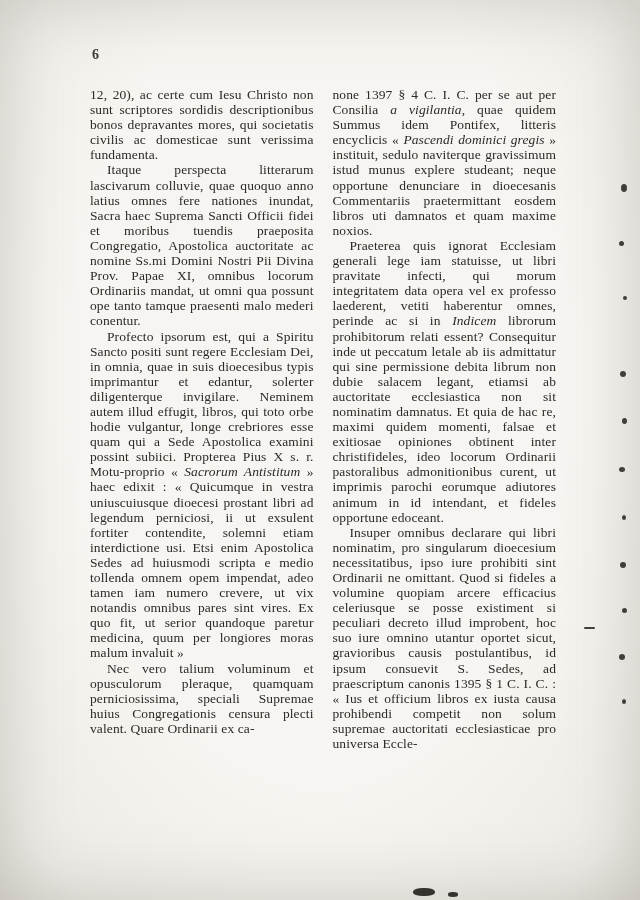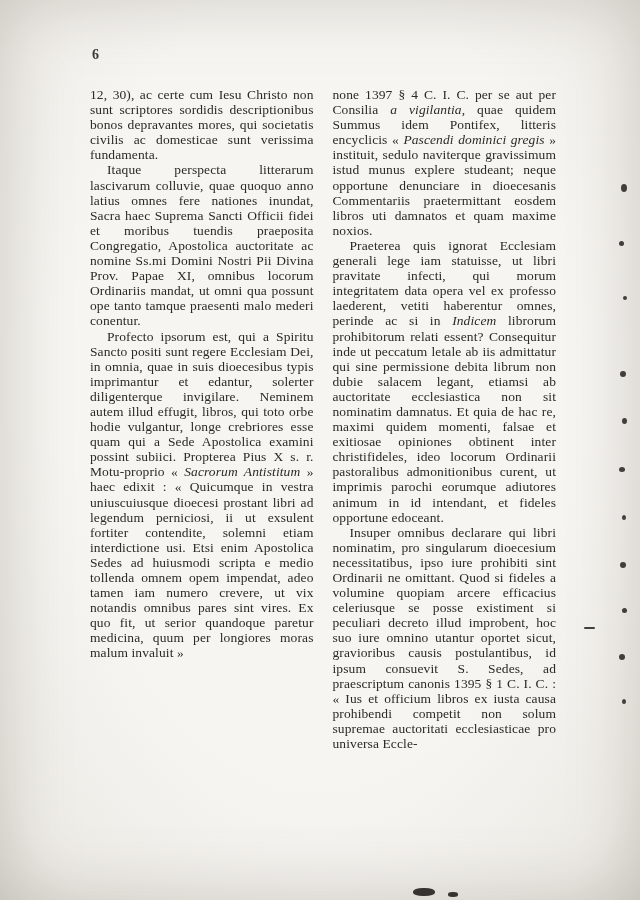--- a/index.html
+++ b/index.html
@@ -70,23 +70,24 @@
 <div class="scan-page">
 
   <div class="content">
 
     <div class="header">
       <span class="page-number">6</span>
     </div>
 
     <div class="columns">
       <div class="col" id="col-left">
-          <p><span>12, 30), ac certe cum Iesu Christo non sunt scriptores sordidis descriptionibus bonos depravantes mores, qui societatis civilis ac domesticae sunt verissima fundamenta.</span></p>
+          <p><span>12, 20), ac certe cum Iesu Christo non sunt scriptores sordidis descriptionibus bonos depravantes mores, qui societatis civilis ac domesticae sunt verissima fundamenta.</span></p>
           <p class="indent"><span>Itaque perspecta litterarum lascivarum colluvie, quae quoquo anno latius omnes fere nationes inundat, Sacra haec Suprema Sancti Officii fidei et moribus tuendis praeposita Congregatio, Apostolica auctoritate ac nomine Ss.mi Domini Nostri Pii Divina Prov. Papae XI, omnibus locorum Ordinariis mandat, ut omni qua possunt ope tanto tamque praesenti malo mederi conentur.</span></p>
           <p class="indent"><span>Profecto ipsorum est, qui a Spiritu Sancto positi sunt regere Ecclesiam Dei, in omnia, quae in suis dioecesibus typis imprimantur et edantur, solerter diligenterque invigilare. Neminem autem illud effugit, libros, qui toto orbe hodie vulgantur, longe crebriores esse quam qui a Sede Apostolica examini possint subiici. Propterea Pius X s. r. Motu-proprio « </span><em>Sacrorum Antistitum</em><span> » haec edixit : « Quicumque in vestra uniuscuiusque dioecesi prostant libri ad legendum perniciosi, ii ut exsulent fortiter contendite, solemni etiam interdictione usi. Etsi enim Apostolica Sedes ad huiusmodi scripta e medio tollenda omnem opem impendat, adeo tamen iam numero crevere, ut vix notandis omnibus pares sint vires. Ex quo fit, ut serior quandoque paretur medicina, quum per longiores moras malum invaluit »</span></p>
+          <p class="indent"><span>Nec vero talium voluminum et opusculorum pleraque, quamquam perniciosissima, speciali Supremae huius Congregationis censura plecti valent. Quare Ordinarii ex ca-</span></p>
         </div>
       <div class="col" id="col-right">
           <p><span>none 1397 § 4 C. I. C. per se aut per Consilia </span><em>a vigilantia</em><span>, quae quidem Summus idem Pontifex, litteris encyclicis « </span><em>Pascendi dominici gregis</em><span> » instituit, sedulo naviterque gravissimum istud munus explere studeant; neque opportune denunciare in dioecesanis Commentariis praetermittant eosdem libros uti damnatos et quam maxime noxios.</span></p>
           <p class="indent"><span>Praeterea quis ignorat Ecclesiam generali lege iam statuisse, ut libri pravitate infecti, qui morum integritatem data opera vel ex professo laederent, vetiti haberentur omnes, perinde ac si in </span><em>Indicem</em><span> librorum prohibitorum relati essent? Consequitur inde ut peccatum letale ab iis admittatur qui sine permissione debita librum non dubie salacem legant, etiamsi ab auctoritate ecclesiastica non sit nominatim damnatus. Et quia de hac re, maximi quidem momenti, falsae et exitiosae opiniones obtinent inter christifideles, ideo locorum Ordinarii pastoralibus admonitionibus curent, ut imprimis parochi eorumque adiutores animum in id intendant, et fideles opportune edoceant.</span></p>
           <p class="indent"><span>Insuper omnibus declarare qui libri nominatim, pro singularum dioecesium necessitatibus, ipso iure prohibiti sint Ordinarii ne omittant. Quod si fideles a volumine quopiam arcere efficacius celeriusque se posse existiment si peculiari decreto illud improbent, hoc suo iure omnino utantur oportet sicut, gravioribus causis postulantibus, id ipsum consuevit S. Sedes, ad praescriptum canonis 1395 § 1 C. I. C. : « Ius et officium libros ex iusta causa prohibendi competit non solum supremae auctoritati ecclesiasticae pro universa Eccle-</span></p>
         </div>
     </div>
 
   </div>
 

